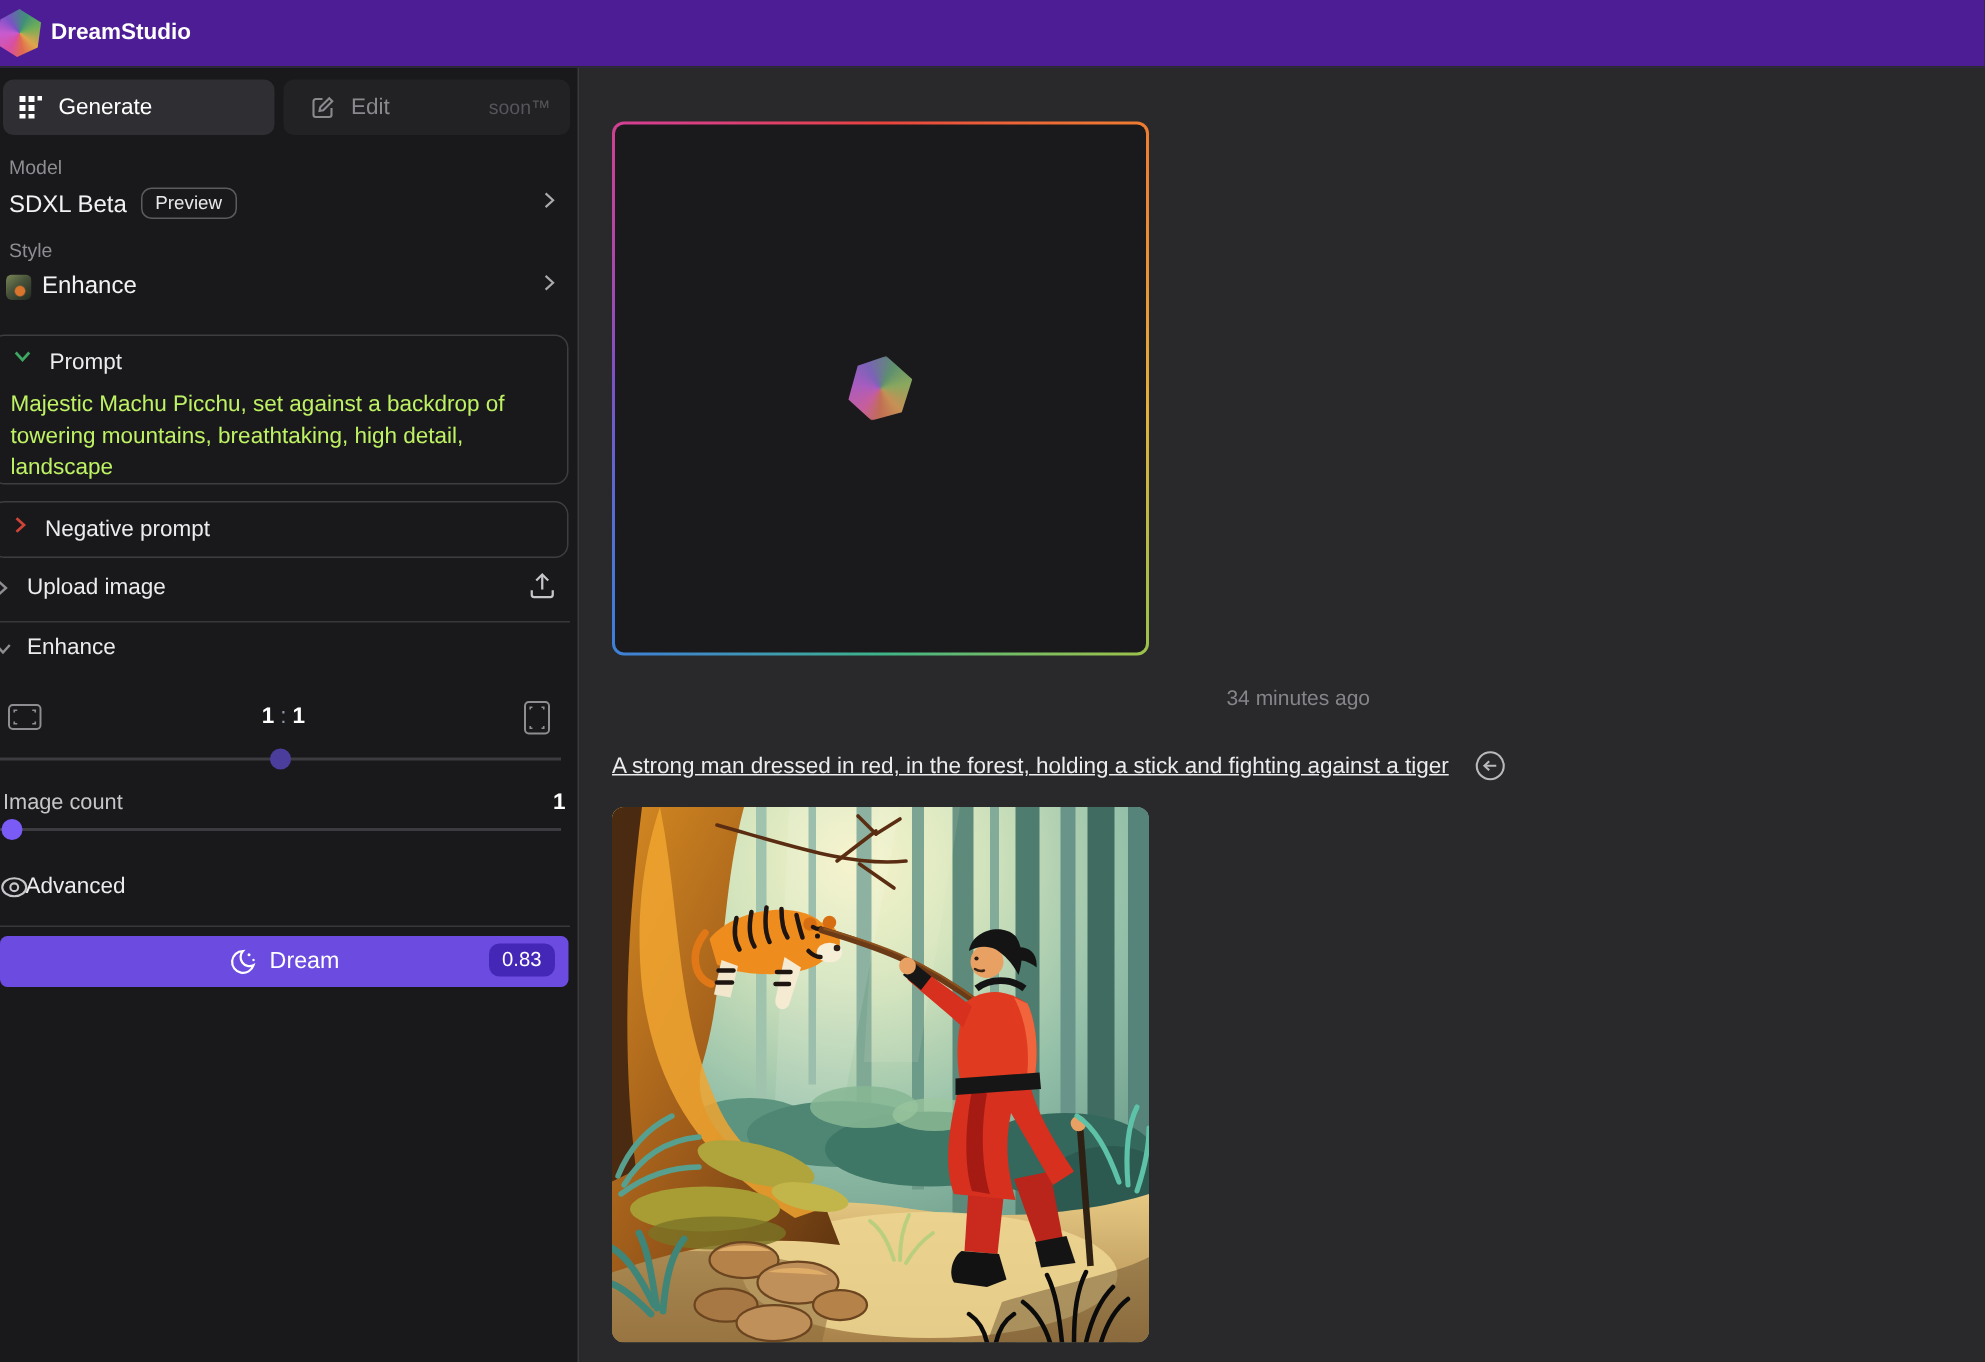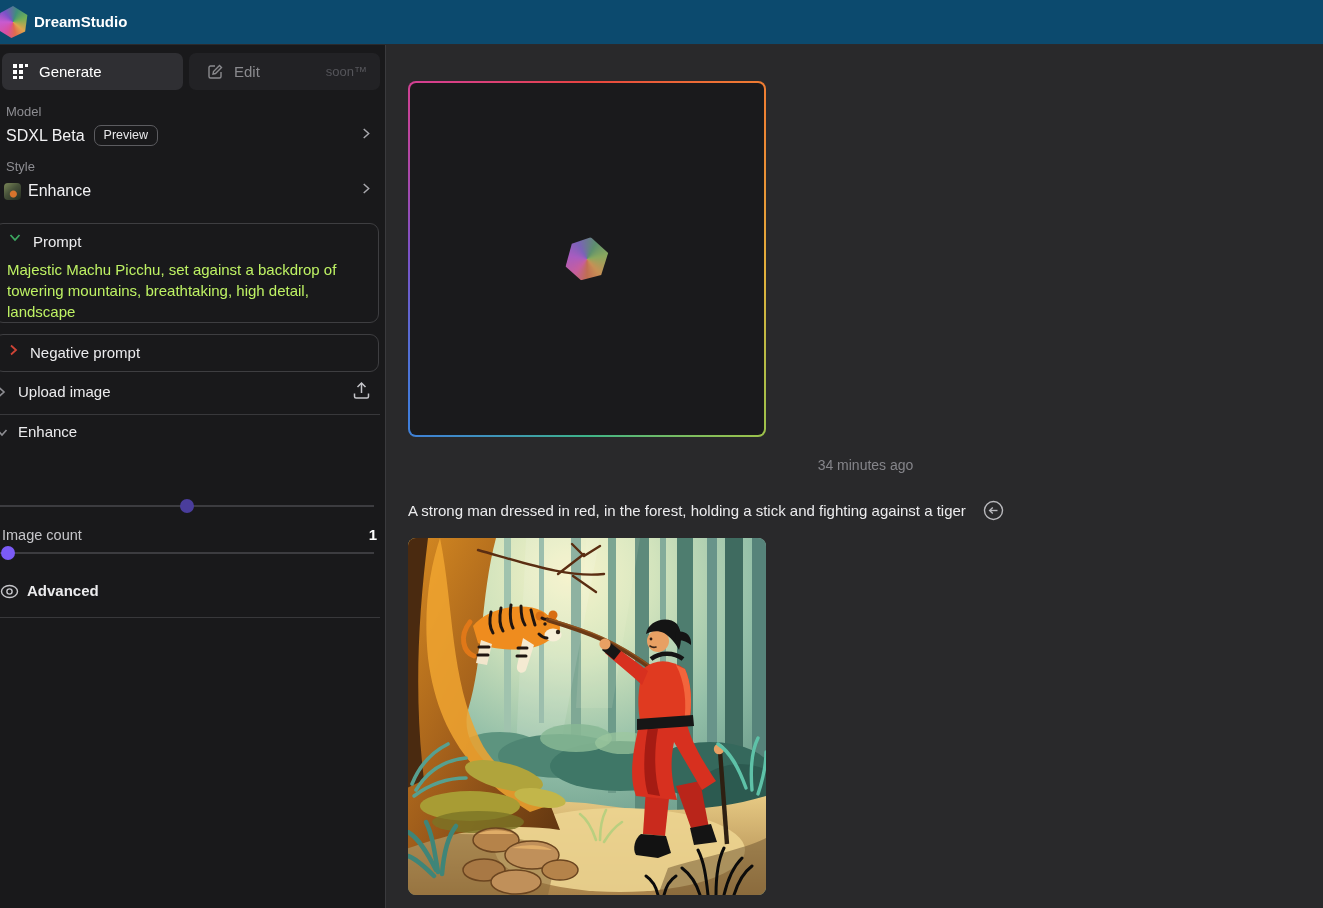--- a/index.html
+++ b/index.html
@@ -1,21 +1,21 @@
 <!DOCTYPE html>
 <html><head>
 <meta charset="utf-8">
 <style>
   * { margin:0; padding:0; box-sizing:border-box; }
   html,body { width:1323px; height:908px; overflow:hidden; background:#29292b;
     font-family:"Liberation Sans", sans-serif; color:#ececee; }
 
   
   #topbar { position:absolute; left:0; top:0; width:1323px; height:45px;
-    background:#0c4a6e; border-bottom:1px solid #2a2a2d; z-index:30; }
+    background:#4c1d95; border-bottom:1px solid #2a2a2d; z-index:30; }
   .logo-hex { position:absolute; left:-3px; top:6px; width:32px; height:32px;
     clip-path:polygon(50% 0%,95% 28%,88% 80%,45% 100%,5% 75%,10% 22%);
     background:conic-gradient(from 210deg, #d94fa0, #c85bd0 60deg, #7b52c7 110deg, #3f8f7a 170deg, #6fae58 220deg, #e0a44d 280deg, #e06a4e 320deg, #d94fa0 360deg);
     filter:blur(.4px); }
   .app-title { position:absolute; left:34px; top:13px; font-size:15px; font-weight:bold; color:#fff; }
 
   
   #sidebar { position:absolute; left:0; top:45px; width:386px; height:863px;
     background:#19191b; border-right:1px solid #3a3a3d; }
   .tab { position:absolute; top:8px; height:37px; border-radius:7px; display:flex; align-items:center; cursor:pointer; }
@@ -80,21 +80,21 @@
     filter:blur(.6px); transform:rotate(10deg); }
 
   .history-divider { position:absolute; left:21px; top:412px; width:915px; height:14px;
     display:flex; align-items:center;flex-direction:column; }
   .history-divider .line { height:1px; background:#3f3f42; }
   .history-divider .line.l { flex:1; }
   .history-divider .line.r { width:127px; }
   .history-divider .ts { font-size:14px; color:#85858a; padding:0 11px; }
 
   .gen-row { position:absolute; left:21px; top:455px; display:flex; align-items:center; gap:17px; }
-  .gen-prompt { font-size:15px; color:#ececee; }
+  .gen-prompt { font-size:15px; color:#ececee;text-decoration:underline; }
   .redo-icon { width:21px; height:21px; }
 
   #gen-image { position:absolute; left:21px; top:493px; width:358px; height:357px; border-radius:8px; overflow:hidden; }
 
   svg { display:block; }
 </style>
 </head>
 <body>
 
 <div id="topbar">
@@ -196,43 +196,69 @@
 
   <div class="row-settings">
     <span class="icon" style="position:absolute; left:-4px; top:7px;">
       <svg width="12" height="9" viewBox="0 0 12 9" fill="none" stroke="#8d8d92" stroke-width="1.6">
           <path d="M1.5 2 L6 7 L10.5 2"></path>
         </svg>
     </span>
     <span class="row-text" style="left:18px; top:2px;">Enhance</span>
   </div>
 
+  <div class="ar-row">
+    <span class="icon" style="position:absolute; left:5px; top:4px;">
+      <svg width="23" height="18" viewBox="0 0 23 18" fill="none" stroke="#8d8d92" stroke-width="1.3">
+          <rect x="1" y="1" width="21" height="16" rx="2.5"></rect>
+          <path d="M4.5 6 V4.5 H6.5 M16.5 4.5 H18.5 V6 M18.5 12 V13.5 H16.5 M6.5 13.5 H4.5 V12" stroke-width="1.1"></path>
+        </svg>
+    </span>
+    <div class="ratio"><span>1</span><span class="sep">:</span><span>1</span></div>
+    <span class="icon" style="position:absolute; right:12px; top:2px;">
+      <svg width="18" height="23" viewBox="0 0 18 23" fill="none" stroke="#8d8d92" stroke-width="1.3">
+          <rect x="1" y="1" width="16" height="21" rx="2.5"></rect>
+          <path d="M4.5 6 V4.5 H6 M12 4.5 H13.5 V6 M13.5 17 V18.5 H12 M6 18.5 H4.5 V17" stroke-width="1.1"></path>
+        </svg>
+    </span>
+  </div>
 
   <div class="slider" id="slider-ar">
     <div class="dot"></div>
   </div>
 
   <div class="count-label">Image count</div>
   <div class="count-value">1</div>
   <div class="slider" id="slider-count">
     <div class="dot"></div>
   </div>
 
   <div class="row-advanced">
     <span class="icon" style="position:absolute; left:0; top:3px;">
       <svg width="19" height="15" viewBox="0 0 19 15" fill="none" stroke="#c6c6ca" stroke-width="1.4">
           <ellipse cx="9.5" cy="7.5" rx="8" ry="6"></ellipse>
           <circle cx="9.5" cy="7.5" r="2.6"></circle>
         </svg>
     </span>
-    <span class="row-text" style="left:27px; top:1px;font-weight:bold;">Advanced</span>
+    <span class="row-text" style="left:17px; top:1px;">Advanced</span>
   </div>
 
   <div class="hdivider" style="top:572px"></div>
 
+  <button id="dream-btn">
+    <span class="icon">
+      <svg width="19" height="19" viewBox="0 0 19 19">
+          <path d="M9 2 A7.3 7.3 0 1 0 16 11.5 A6 6 0 0 1 9 2 Z" fill="none" stroke="#fff" stroke-width="1.5"></path>
+          <circle cx="13" cy="4.5" r="1" fill="#fff"></circle>
+          <circle cx="16" cy="8" r=".8" fill="#fff"></circle>
+        </svg>
+    </span>
+    <span class="dream-label">Dream</span>
+    <span class="dream-cost">0.83</span>
+  </button>
 </div>
 
 <div id="main">
 
   <div id="placeholder">
     <div class="ph-inner">
       <div class="ph-hex"></div>
     </div>
   </div>
 

